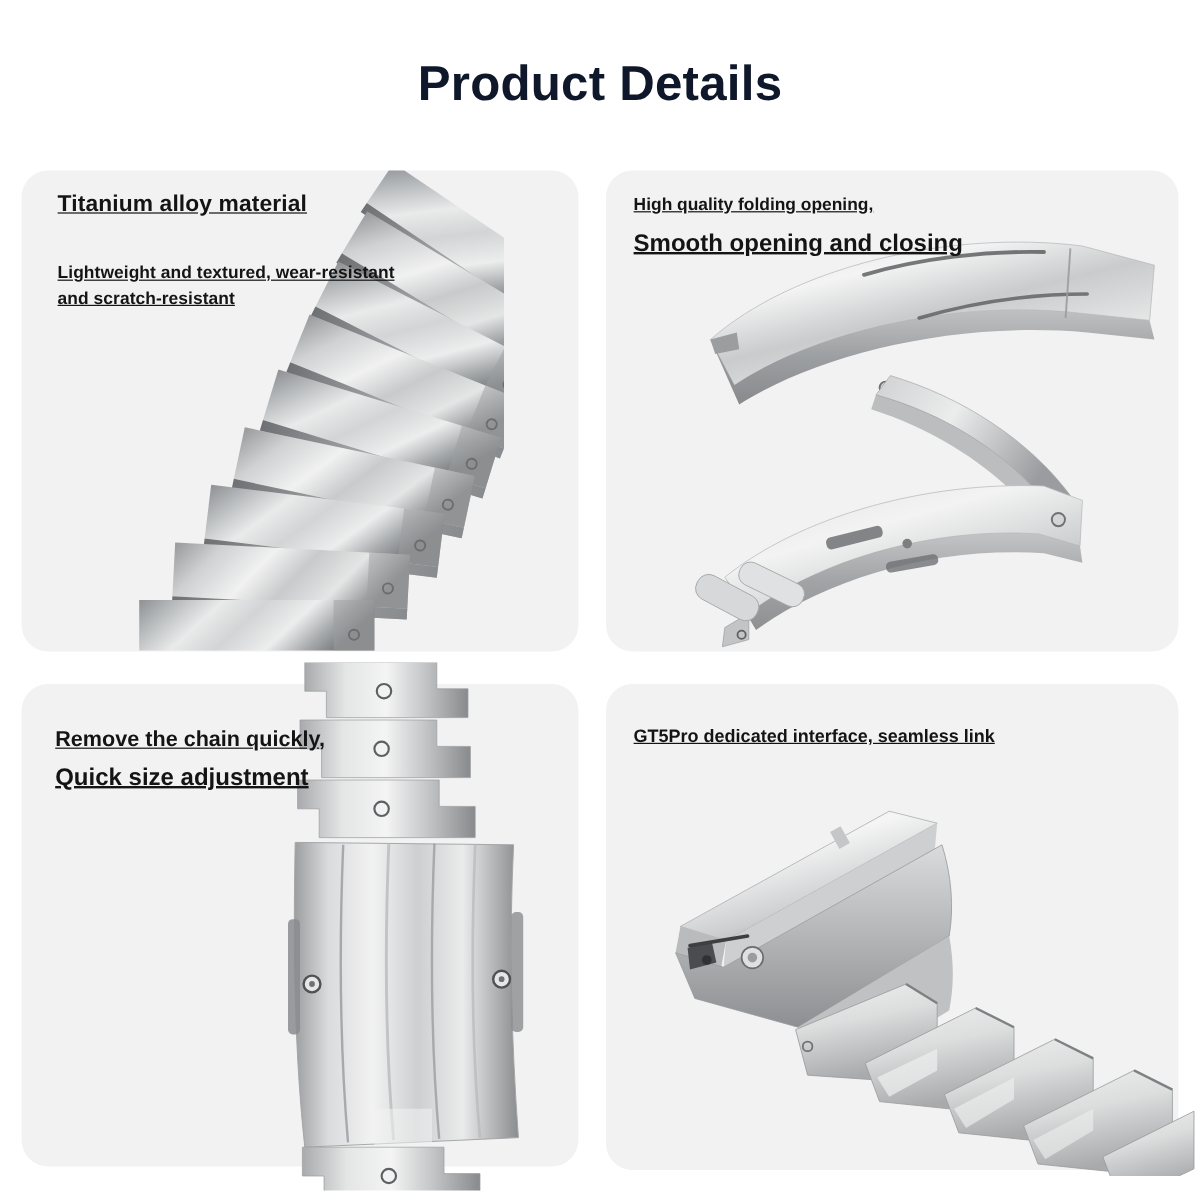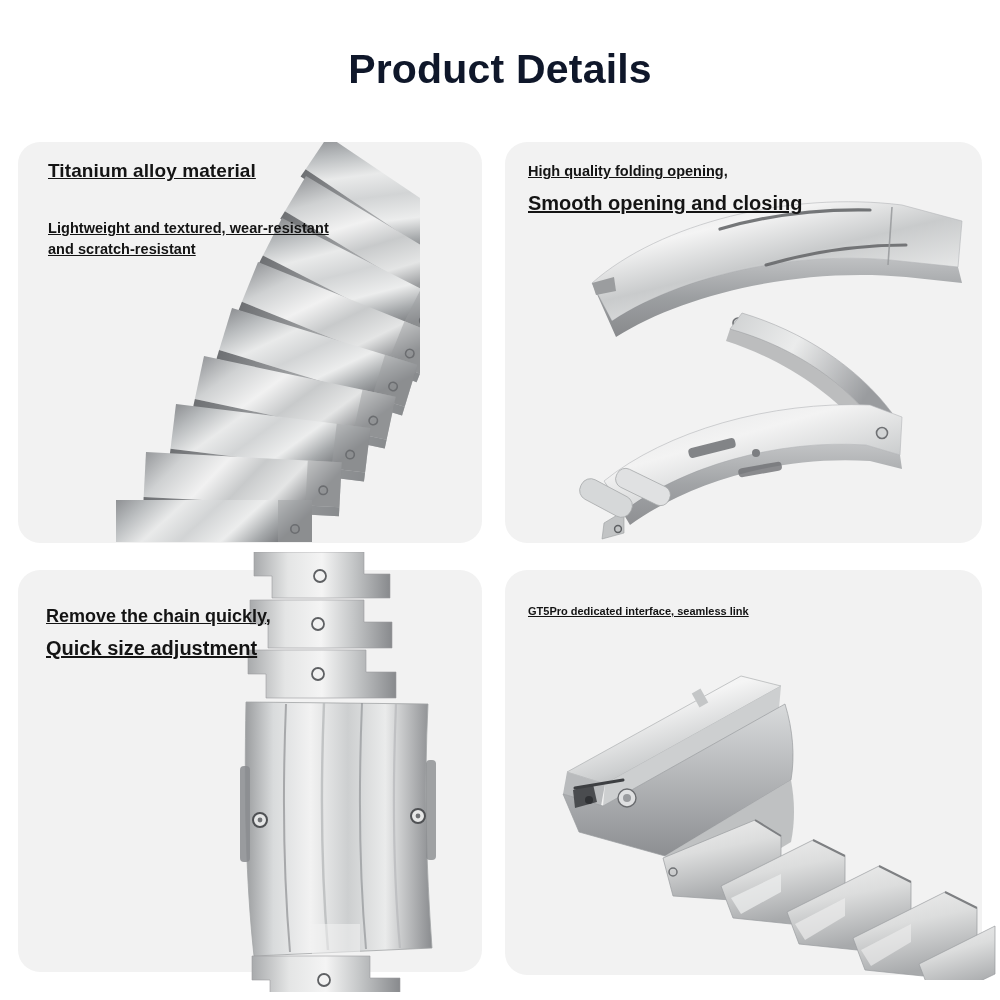--- a/index.html
+++ b/index.html
@@ -44,21 +44,21 @@
   }
   .h-main{ font-size:19px; letter-spacing:.1px; }
   .h-sub{ font-size:14.5px; letter-spacing:.05px; line-height:1.42; white-space:normal; }
 
   .txt-tl-1{ left:48px;  top:160px; }
   .txt-tl-2{ left:48px;  top:186px; width:300px;margin-top:32px; }
   .txt-tr-1{ left:528px; top:163px; font-size:14.5px; }
   .txt-tr-2{ left:528px; top:192px; font-size:20px; }
   .txt-bl-1{ left:46px;  top:606px; font-size:18px; }
   .txt-bl-2{ left:46px;  top:637px; font-size:20px; }
-  .txt-br-1{ left:528px; top:605px; font-size:11px; }
+  .txt-br-1{ left:528px; top:605px; font-size:15px; }
 
   
   .photo{ position:absolute; z-index:3; }
 
   
   .ph-tl{ left:100px; top:150px; width:420px; height:420px; }
 
   
   .ph-tr{ left:570px; top:195px; width:420px; height:360px; }
 

